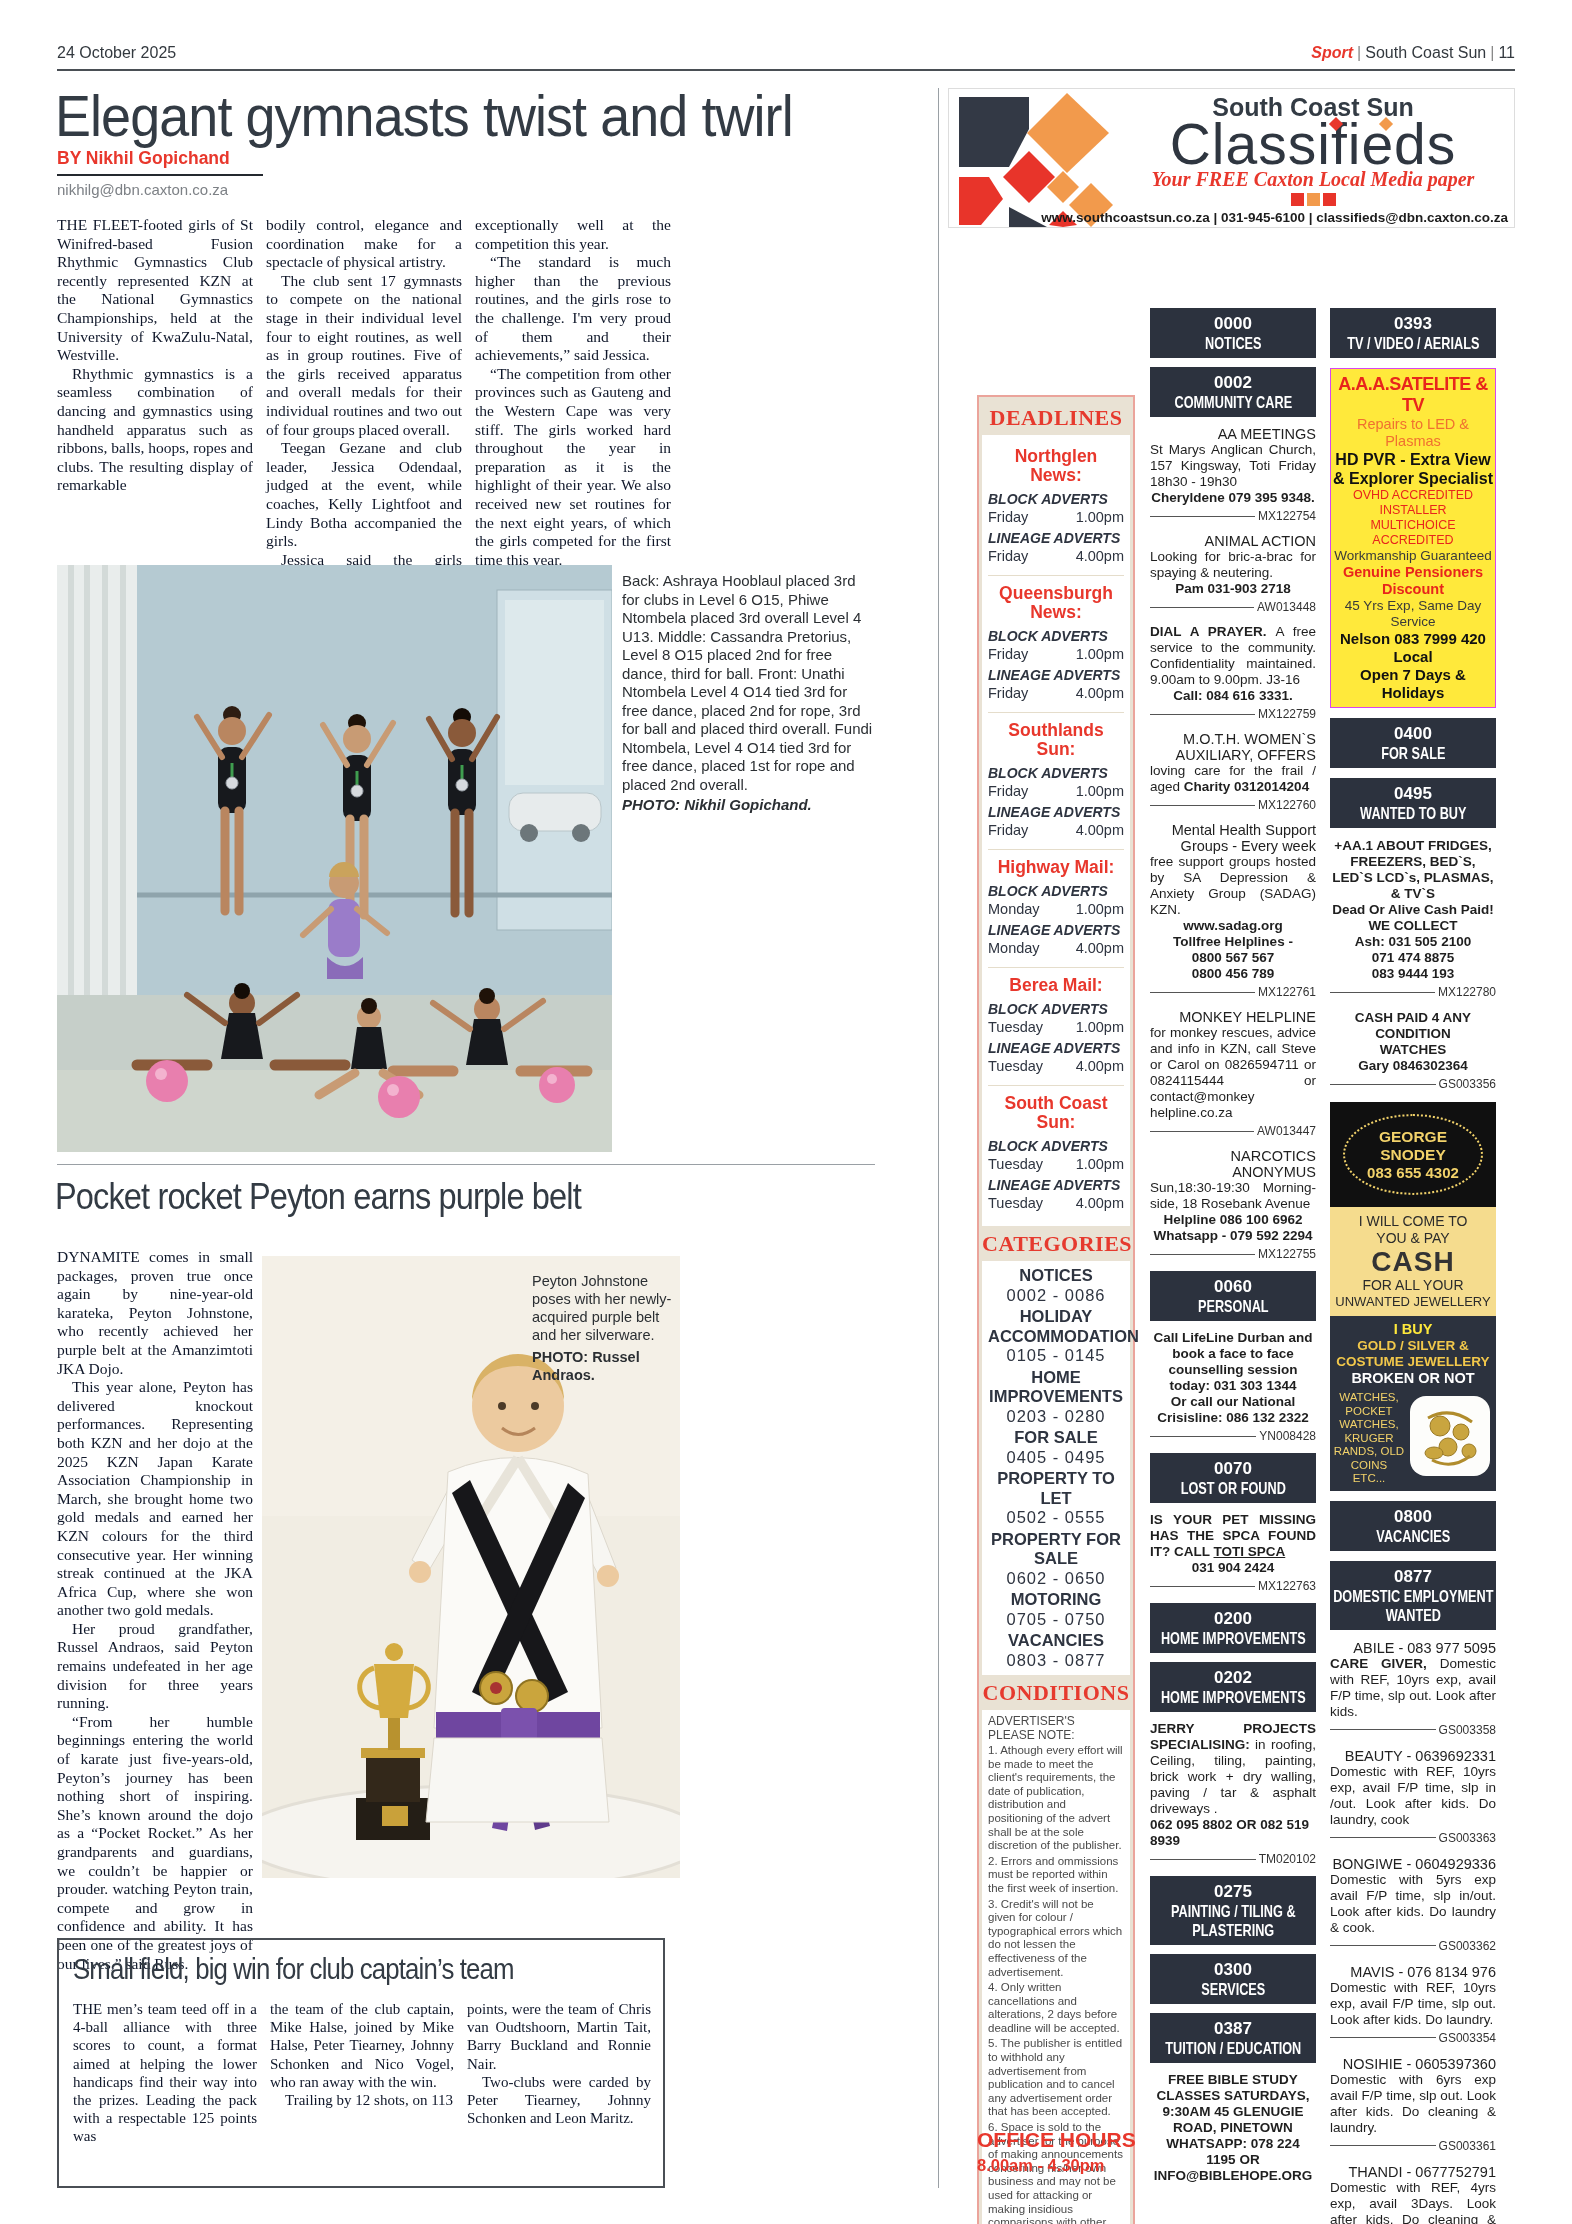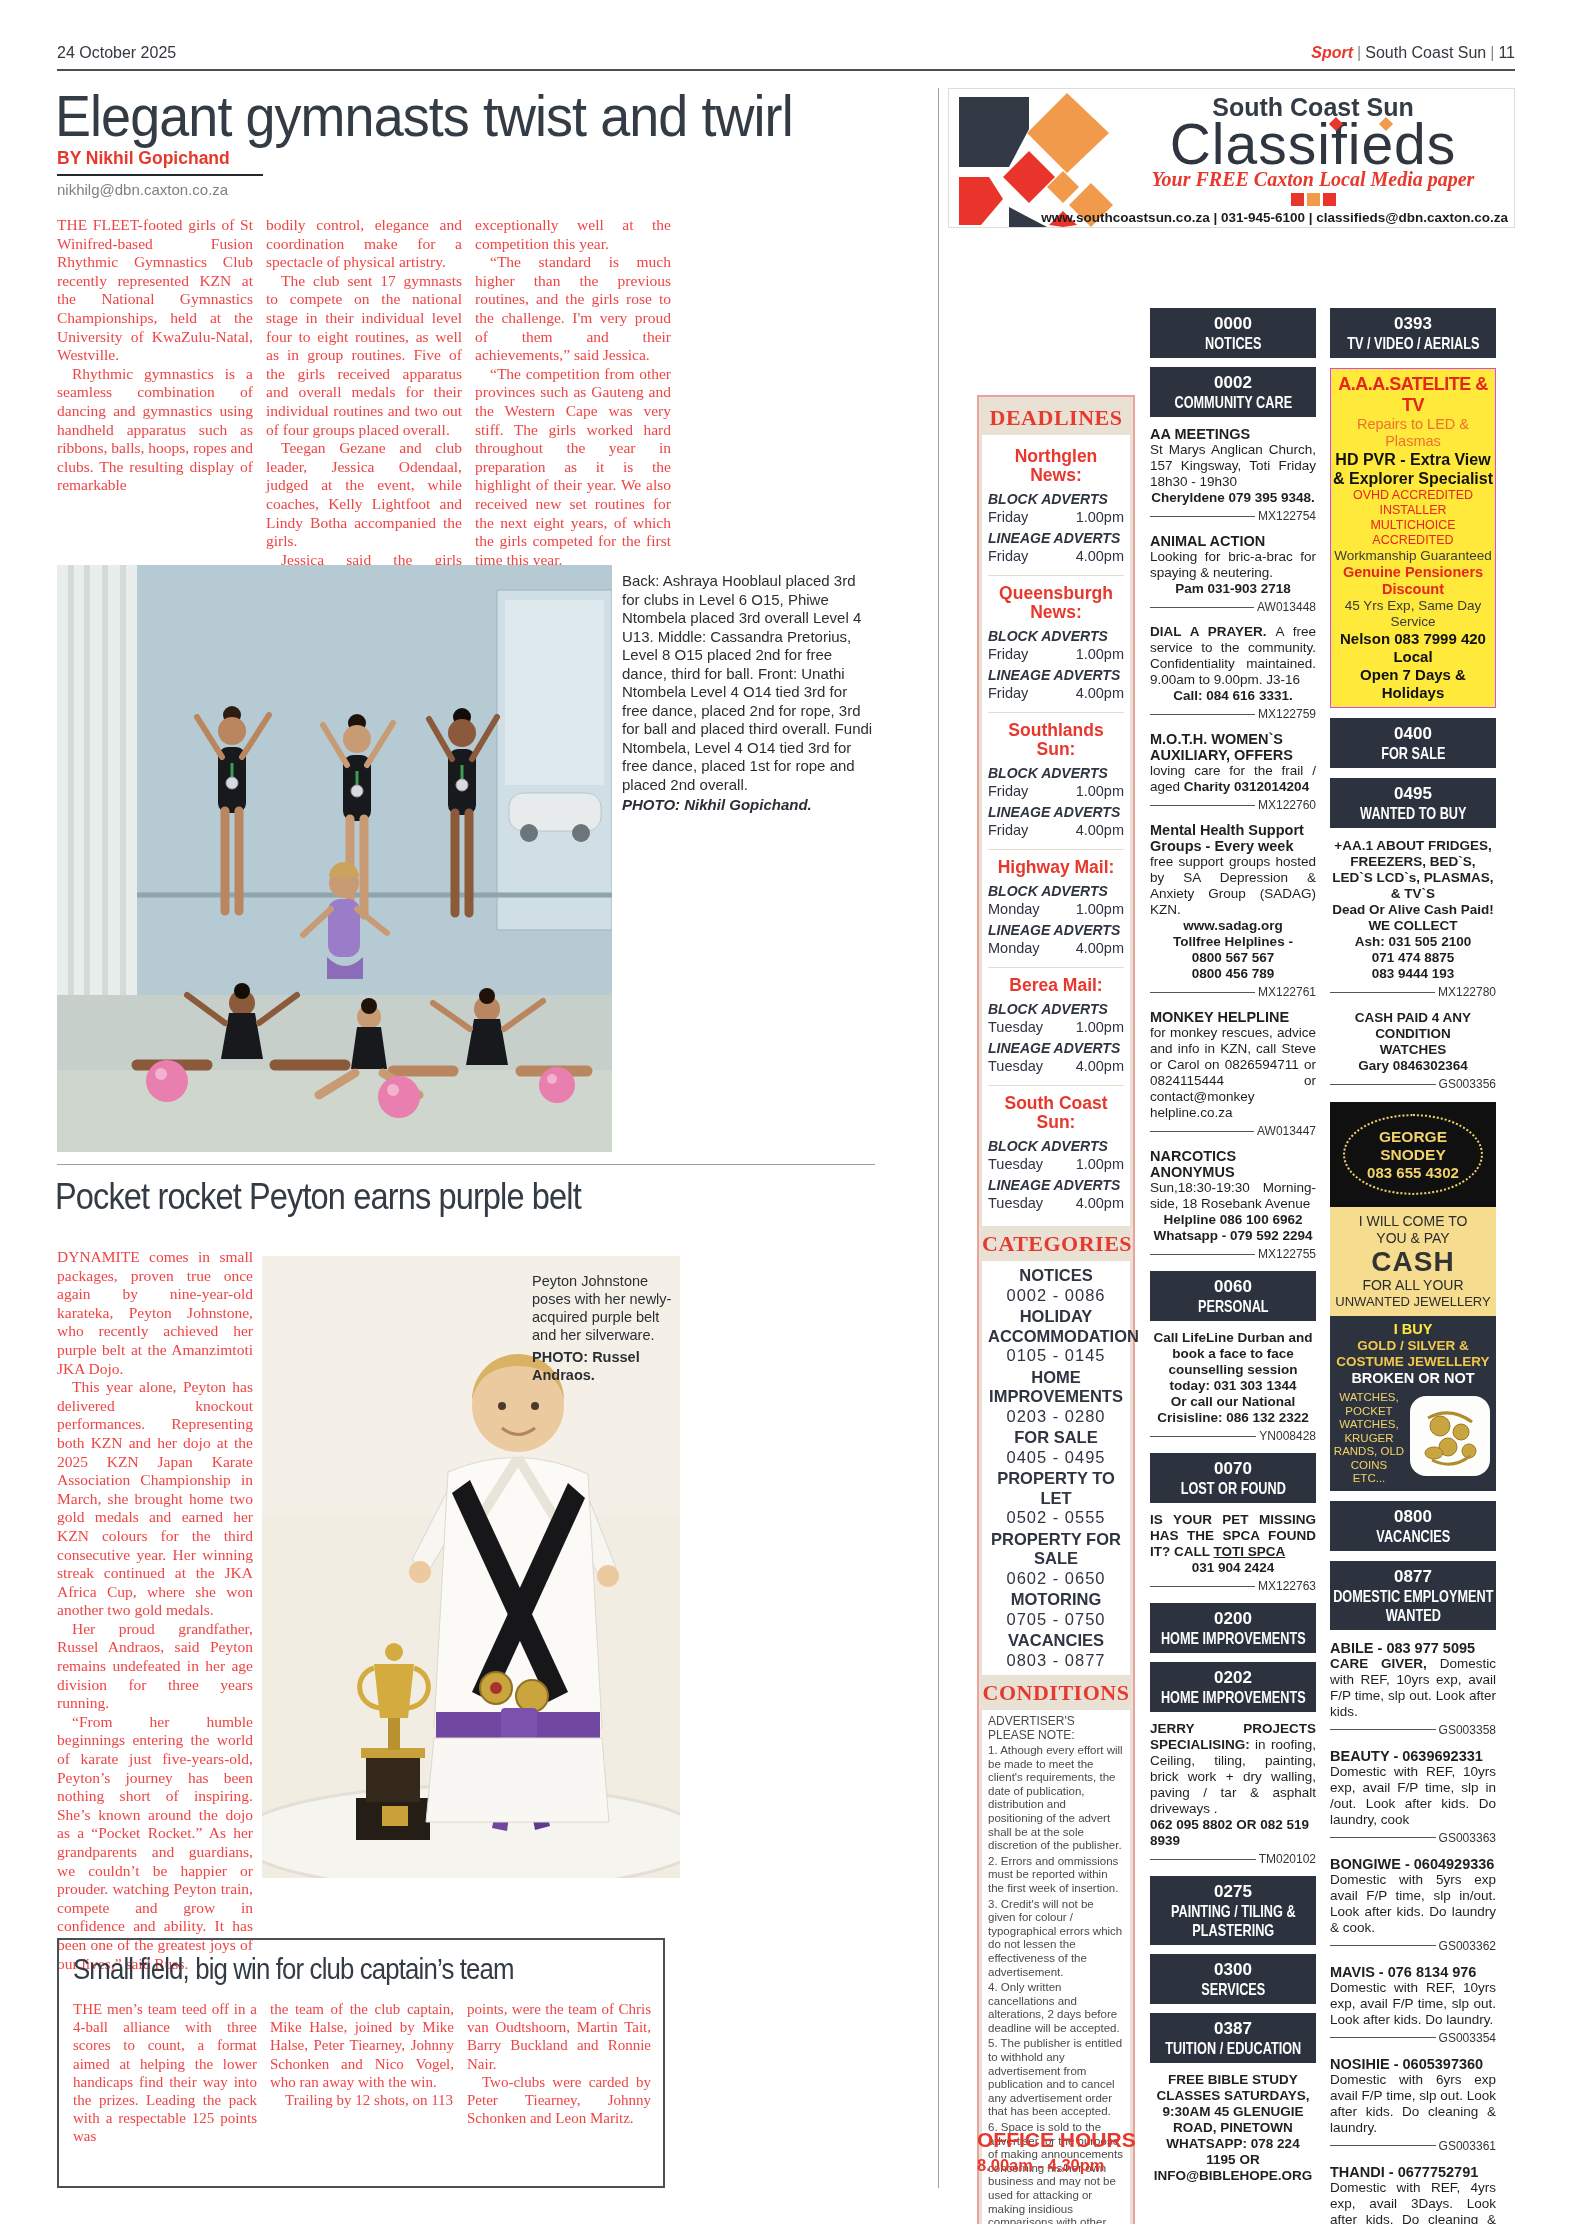--- a/index.html
+++ b/index.html
@@ -9,21 +9,21 @@
 
   
   #hdr-date{left:57px;top:44px;font-size:16px;color:#33393f}
   #hdr-right{right:57px;top:44px;font-size:16px;color:#33393f}
   #hdr-right .sport{color:#e8372c;font-weight:bold;font-style:italic}
   #hdr-right .sep{color:#888;padding:0 4px}
   #hdr-rule{left:57px;top:69px;width:1458px;border-top:2px solid #4a4f55}
 
   
   .headline{color:#333b44;font-weight:400;letter-spacing:-1px;transform-origin:left top;white-space:nowrap}
-  .acol{flex:0 0 196px;font-family:"Liberation Serif",serif;font-size:15.5px;line-height:18.6px;text-align:justify;color:#ef4444}
+  .acol{flex:0 0 196px;font-family:"Liberation Serif",serif;font-size:15.5px;line-height:18.6px;text-align:justify;color:#0f172a}
   .acol .para+.para{text-indent:15px}
   .cap{font-size:15px;line-height:18.5px;color:#2b2f33}
   .cap .credit{display:block;font-style:italic;font-weight:bold;margin-top:2px}
 
   #a1-head{left:55px;top:82px;font-size:58px;transform:scaleX(.93)}
   #a1-byline{left:57px;top:148px;color:#e8372c;font-weight:bold;font-size:17.5px}
   #a1-bl-rule{left:57px;top:174px;width:206px;border-top:2px solid #24292f}
   #a1-email{left:57px;top:181px;color:#7d8186;font-size:15px}
   #a1-cols{left:57px;top:216px;width:610px;display:flex;gap:13px}
   #photo1{left:57px;top:565px;width:555px;height:587px}
@@ -77,21 +77,21 @@
   #office .oh2{color:#e8372c;font-weight:bold;font-size:16.5px;margin-top:4px}
 
   
   #ads1{left:1150px;top:308px;width:166px;display:flex;flex-direction:column;gap:9px}
   #ads2{left:1330px;top:308px;width:166px;display:flex;flex-direction:column;gap:10px}
   .cat-head{background:#2c323e;color:#fff;text-align:center;padding:5px 2px;overflow:hidden}
   .cat-num{font-size:17px;font-weight:bold;line-height:21px}
   .cat-name{width:130%;margin-left:-15%;transform:scaleX(.77);transform-origin:center;font-weight:bold;font-size:16.5px;line-height:19px}
   .ad{font-size:13.5px;line-height:16px;color:#1f1f1f}
   .ln{margin:0}
-  .s-tc{font-weight:bold;text-align:left;font-size:14.5px}
+  .s-tc{font-weight:normal;text-align:right;font-size:14.5px}
   .s-bc{font-weight:bold;text-align:center}
   .s-p{text-align:justify}
   .s-pj{text-align:justify}
   .s-pc{text-align:center}
   .s-bl{font-weight:bold;text-align:left}
   .s-bj{font-weight:bold;text-align:justify}
   .ref-row{display:flex;align-items:center;margin-top:2px}
   .ref-row .rline{flex:1;border-top:1px solid #555;margin-right:3px}
   .ref{font-size:12px;color:#333}
 

